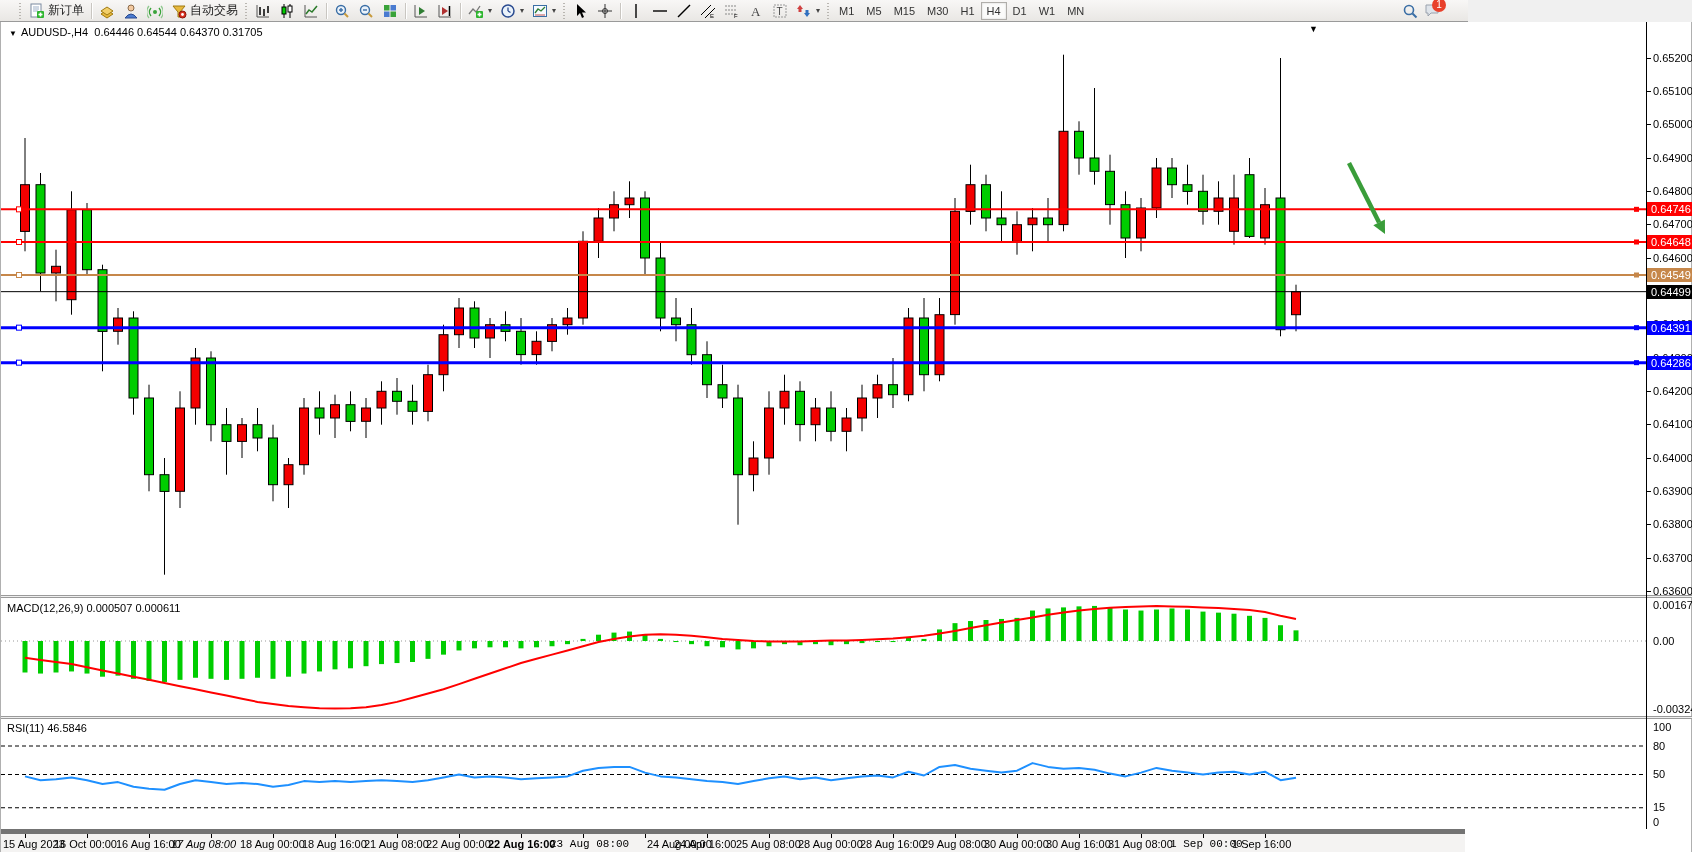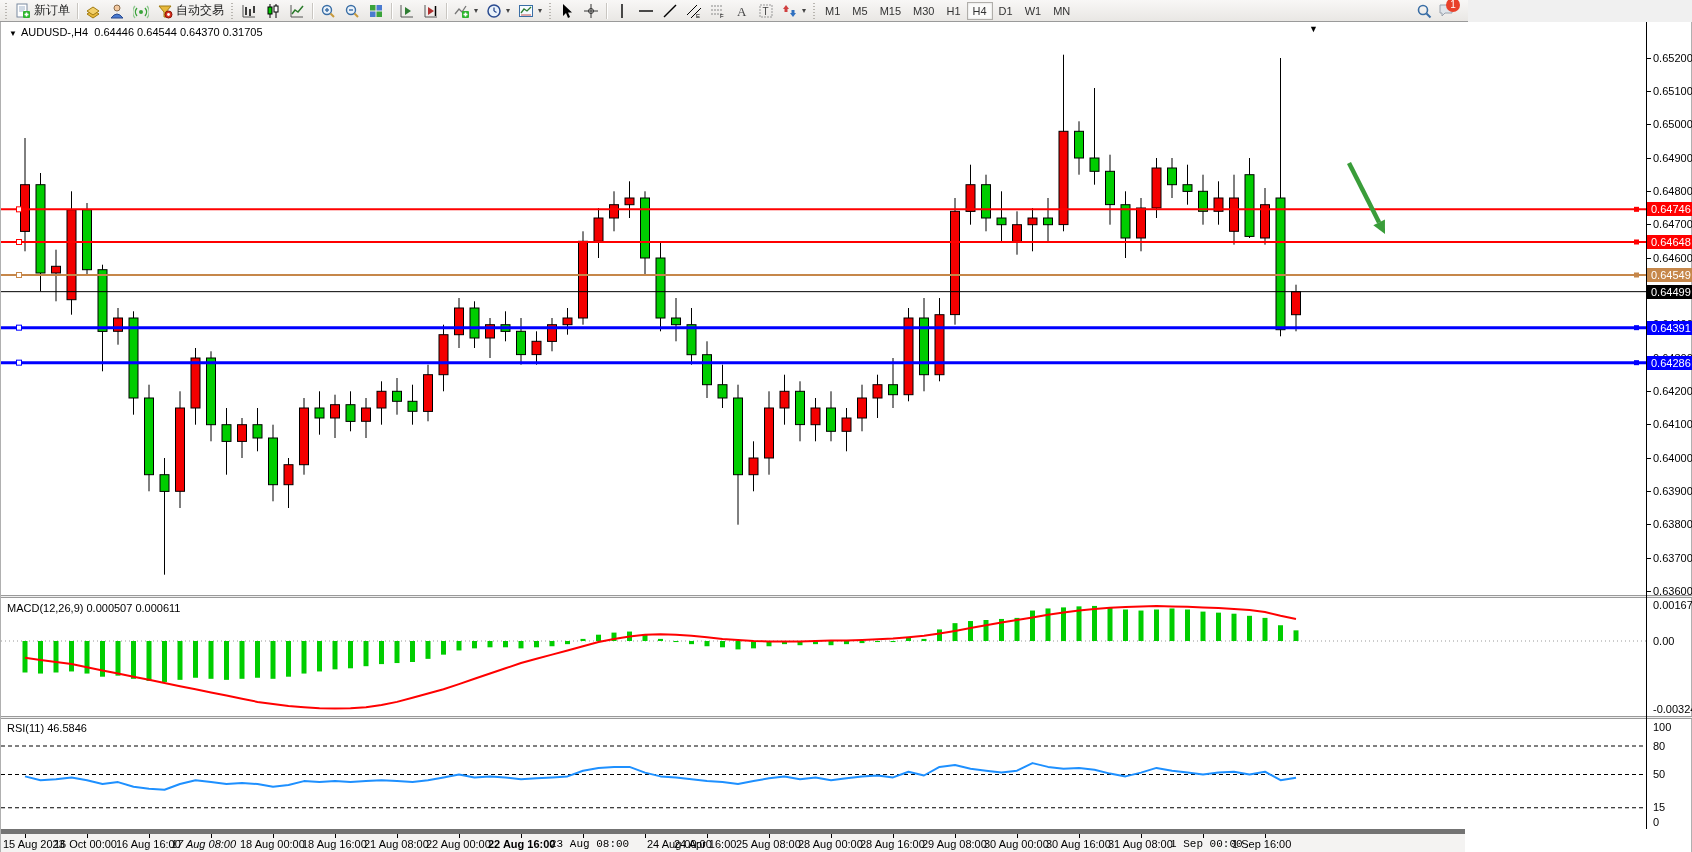--- a/index.html
+++ b/index.html
@@ -1,21 +1,21 @@
 <!DOCTYPE html>
 <html><head>
 <meta charset="utf-8">
 <style>
   * { margin:0; padding:0; box-sizing:border-box; }
   html,body { width:1692px; height:852px; overflow:hidden; background:#f0f0f0;
               font-family:"Liberation Sans", sans-serif; }
   
   #toolbar { position:absolute; left:0; top:0; width:1468px; height:22px;
     background:linear-gradient(#f8f7f6,#e9e7e4); border-bottom:1px solid #9a9a9a;
-    display:flex; align-items:center; padding:0 2px; }
+    display:flex; align-items:center; padding:0 16px; }
   .tb-handle { width:5px; height:16px; margin:0 2px;
     background-image:repeating-linear-gradient(#b9b6b1 0 1px, transparent 1px 3px);
     background-size:2px 100%; background-repeat:repeat-y; background-position:1px 0; }
   .tb-sep { width:1px; height:16px; background:#c9c6c1; margin:0 3px; box-shadow:1px 0 0 #fff; }
   .tb-btn { border:1px solid transparent; background:transparent; height:20px; min-width:22px;
     display:flex; align-items:center; gap:3px; padding:0 3px; font-size:12px; color:#222;
     font-family:"Liberation Sans",sans-serif; cursor:default; }
   .tb-btn svg { display:block; }
   .dd { font-size:8px; color:#444; margin-left:1px; }
   .tf-btn { border:1px solid transparent; background:transparent; height:18px; padding:0 5px;

